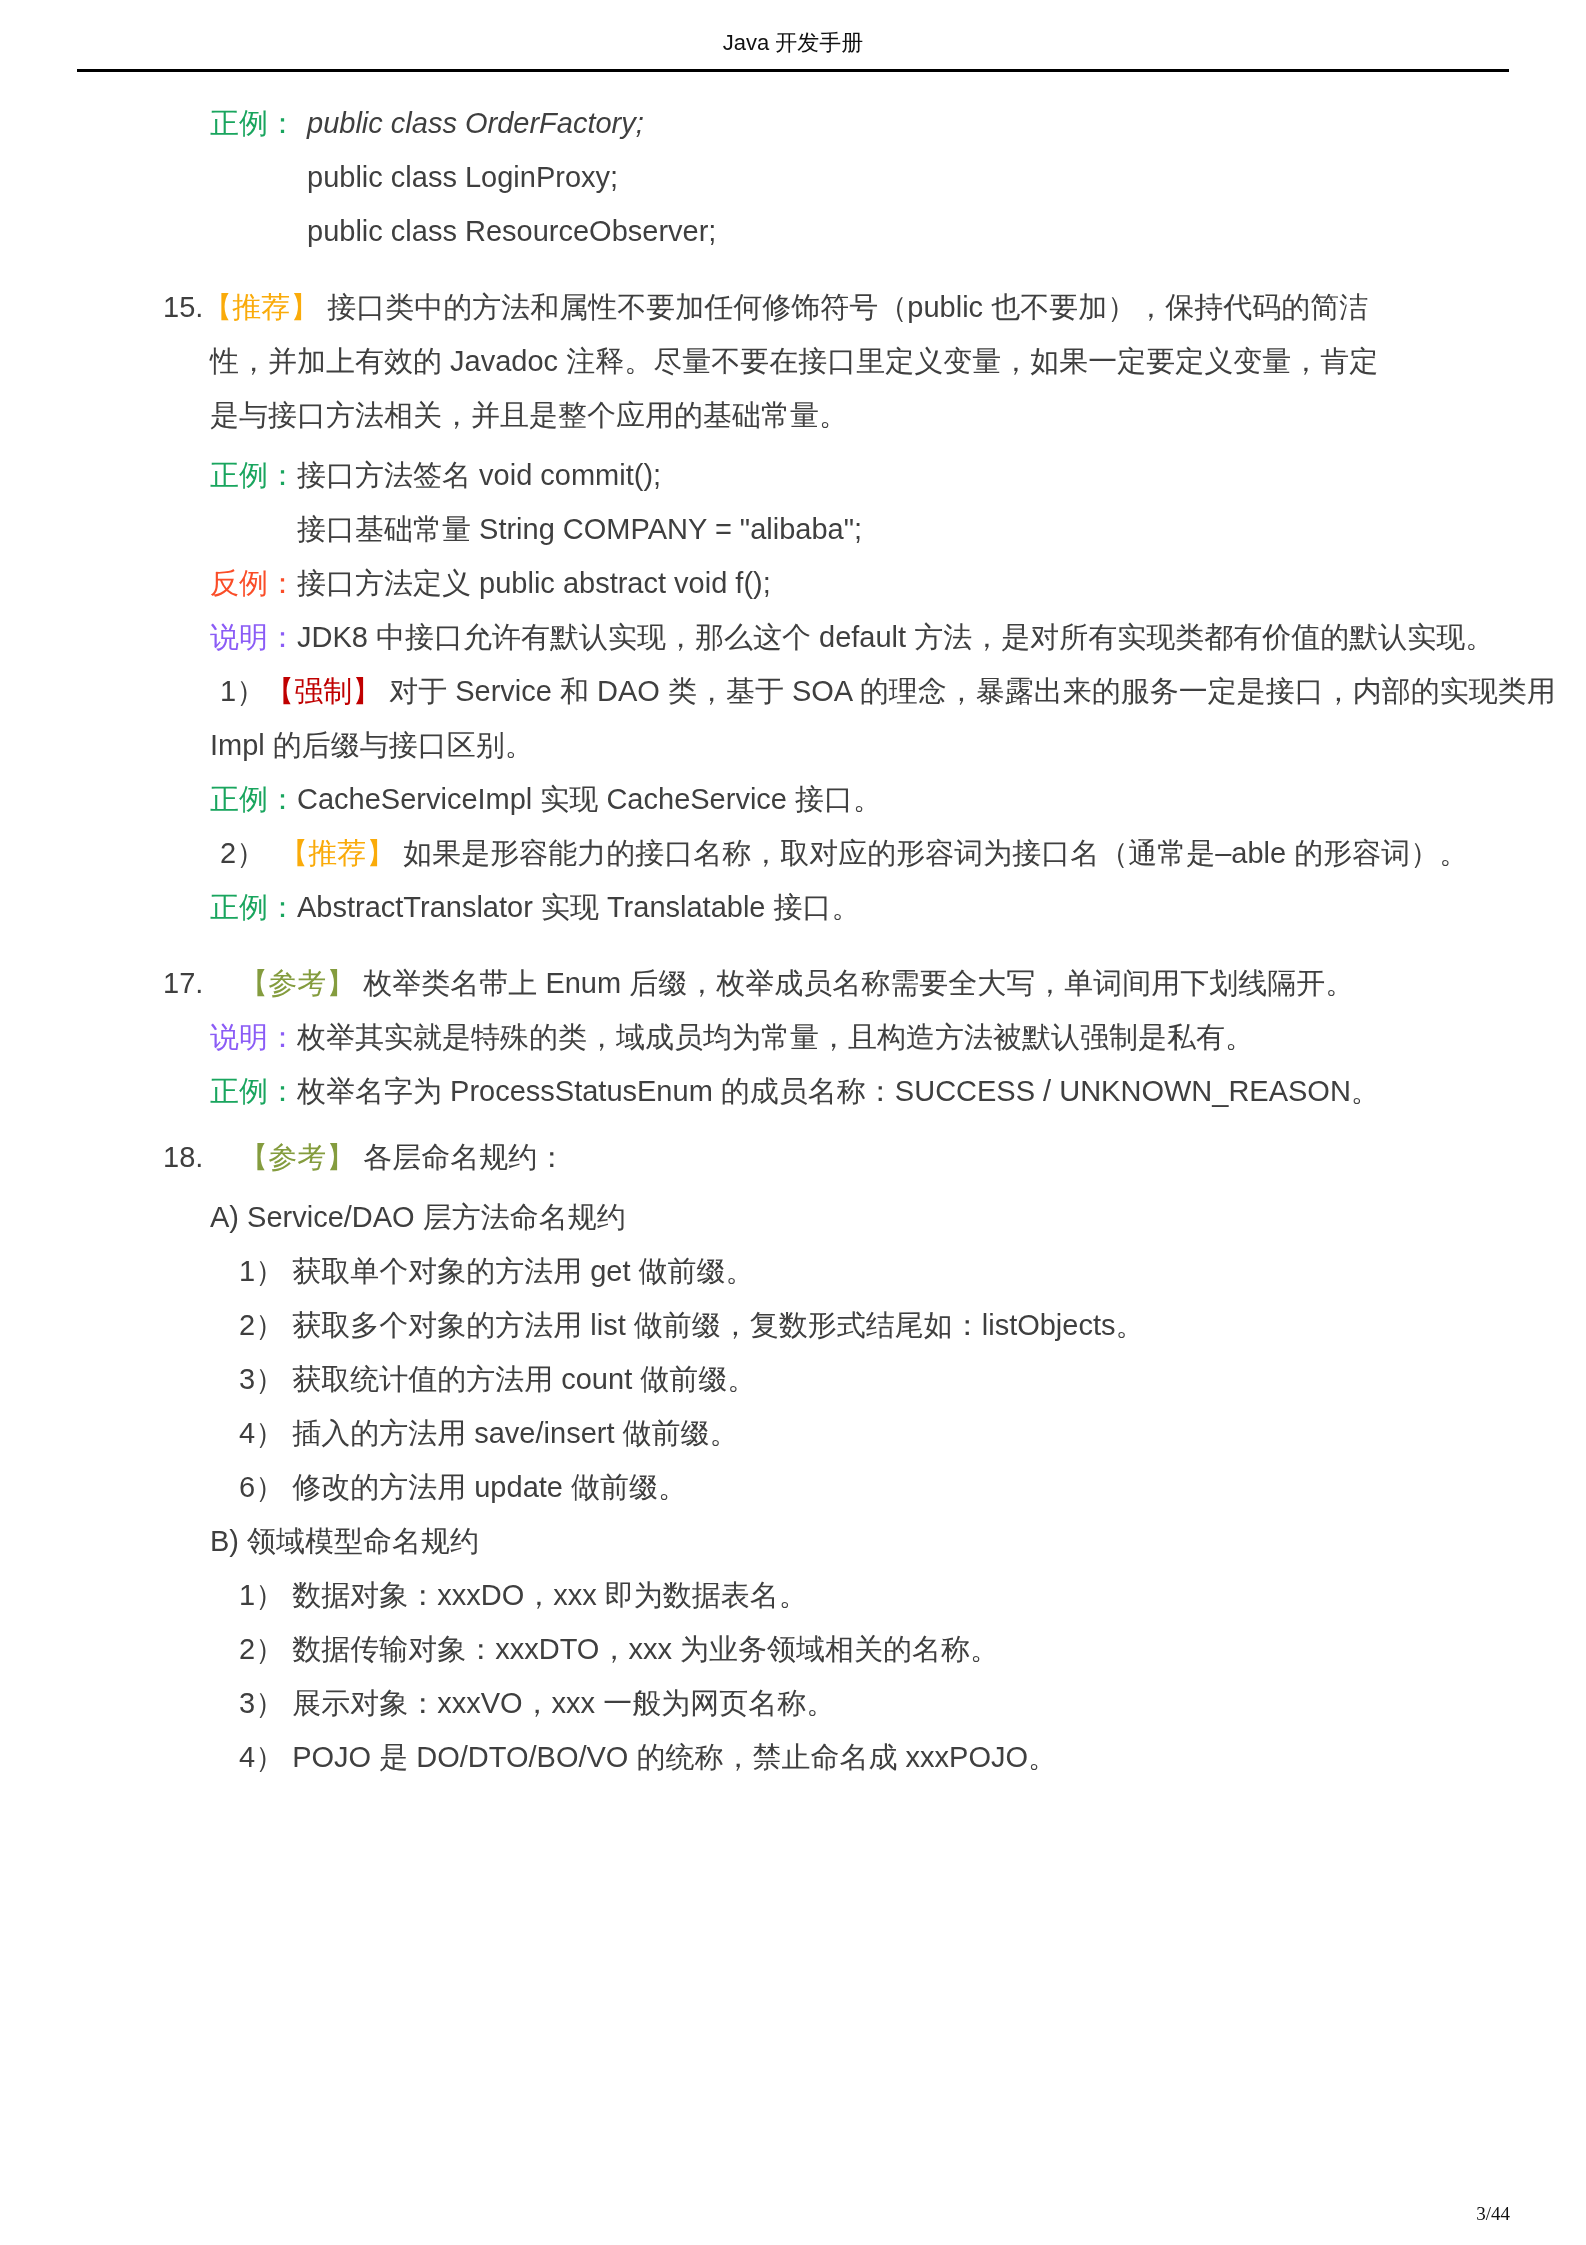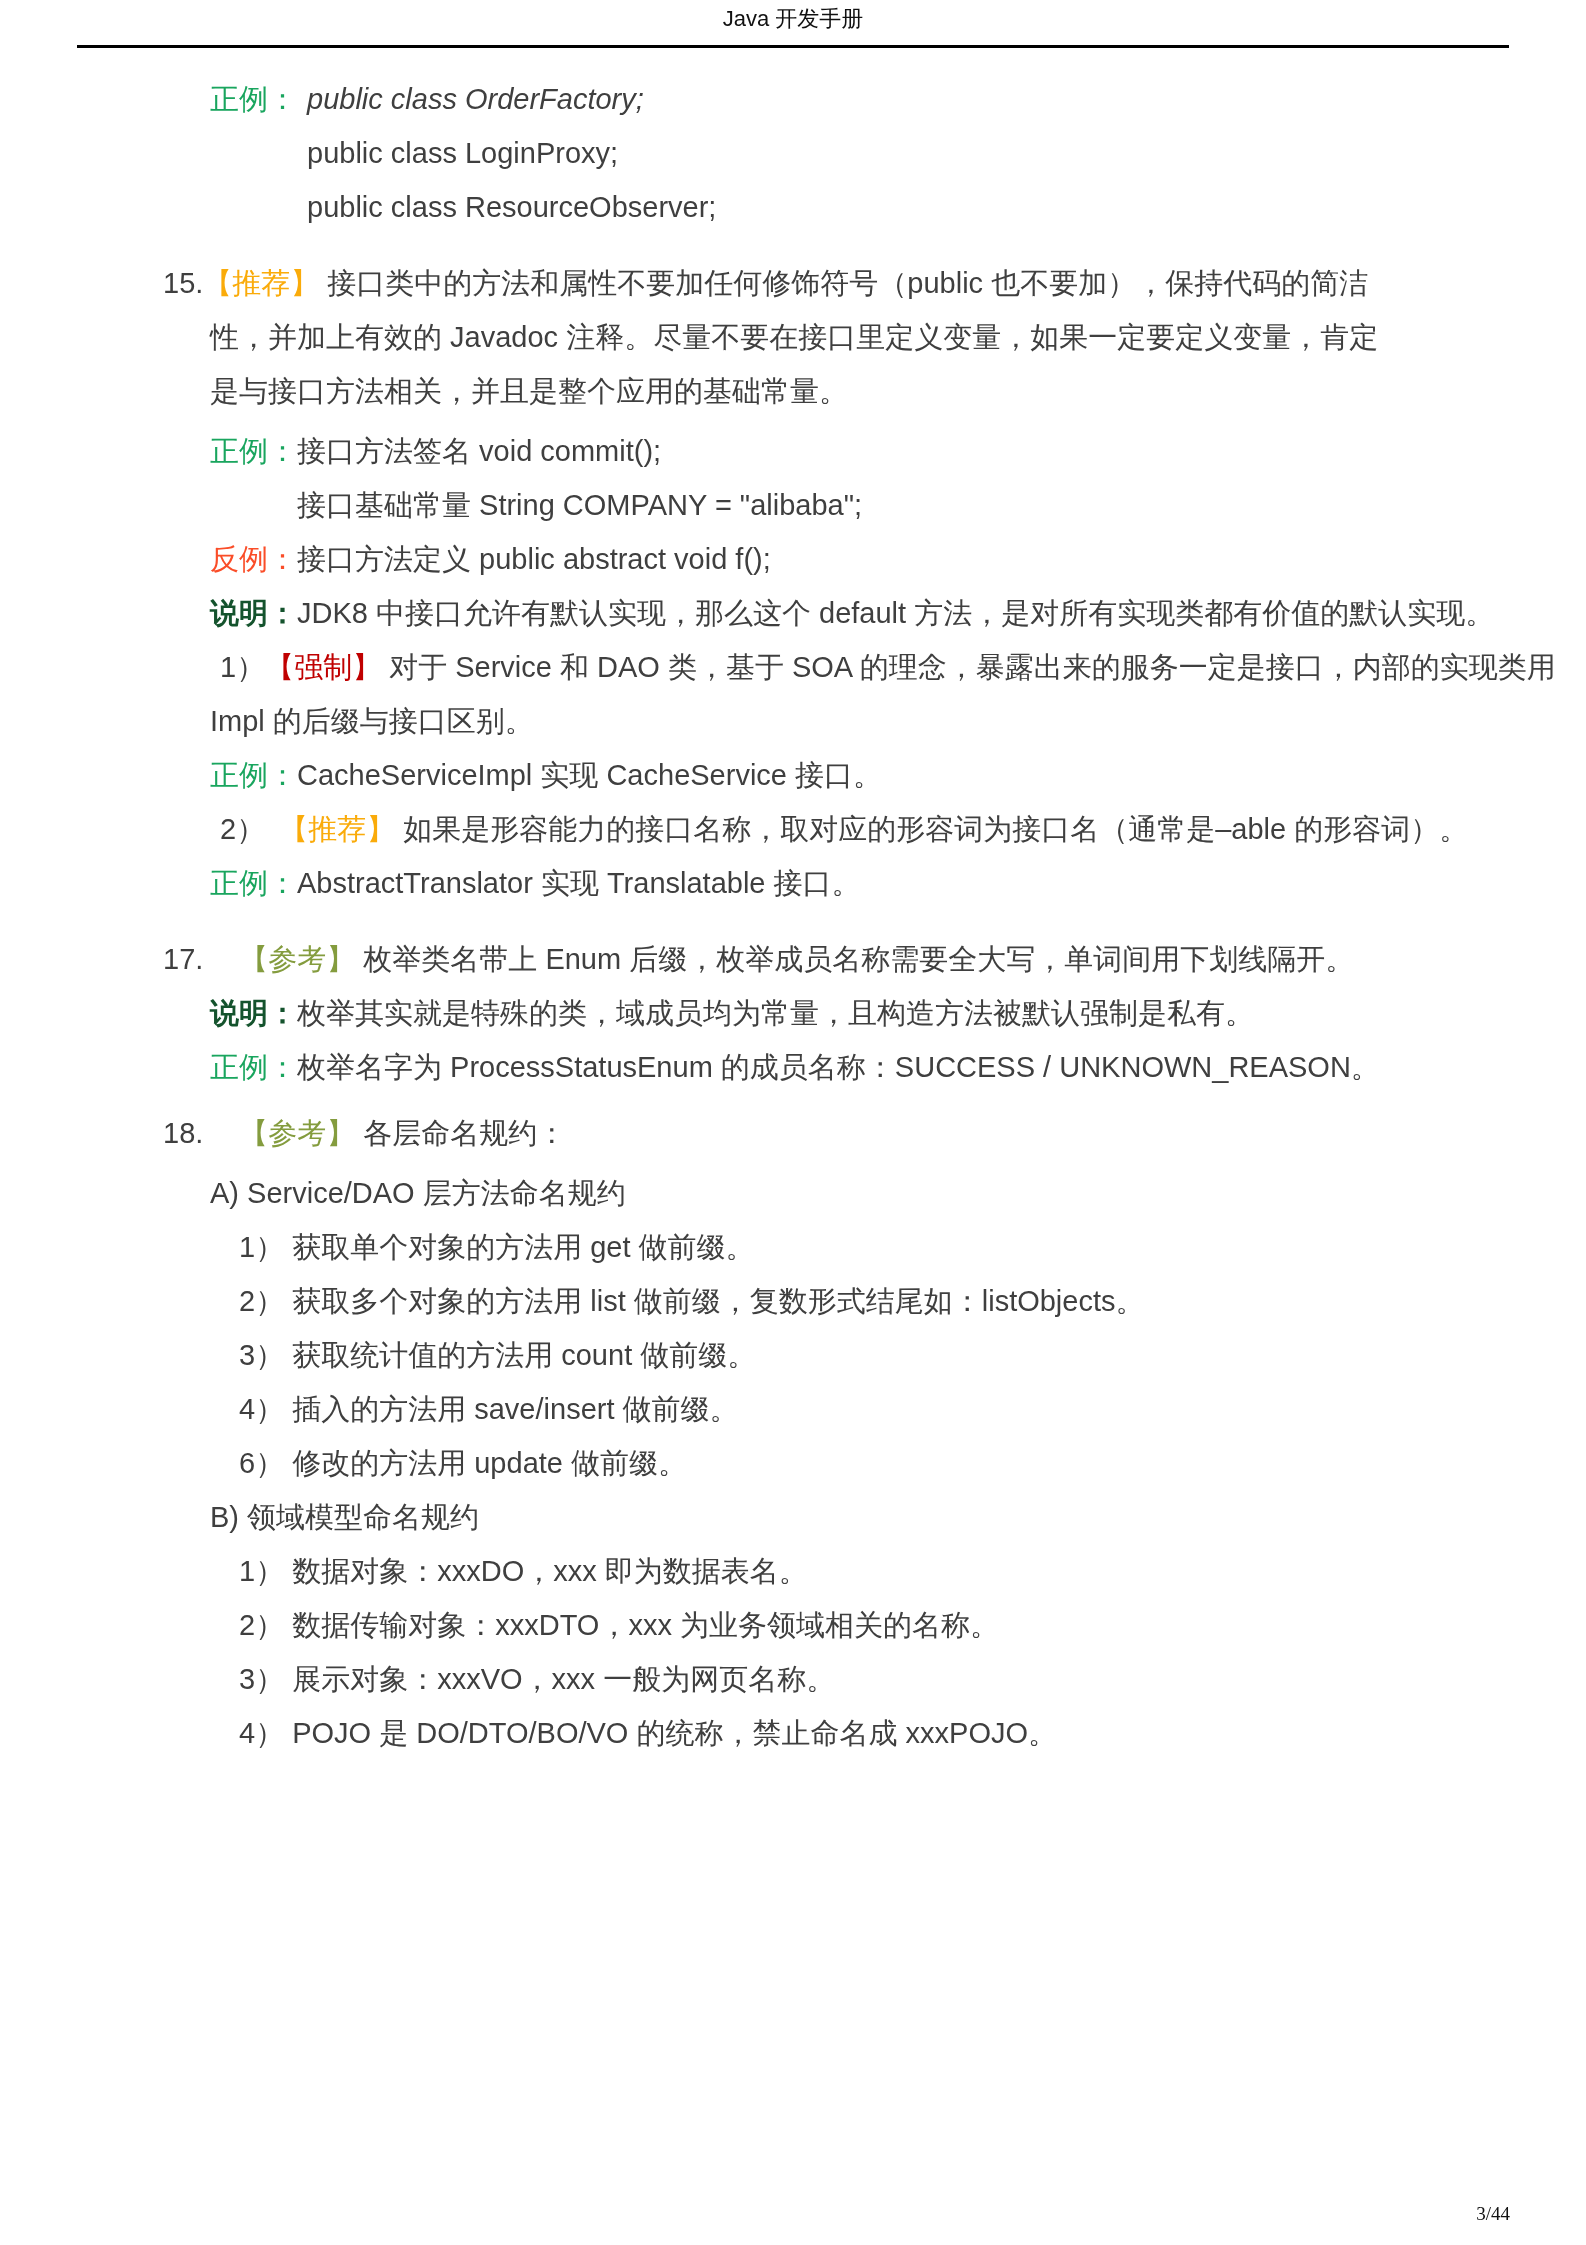--- a/index.html
+++ b/index.html
@@ -5,41 +5,41 @@
   html,body{margin:0;padding:0;background:#ffffff;}
   .page{
     position:relative;
     width:1586px;height:2245px;
     background:#ffffff;
     font-family:"Liberation Sans","DejaVu Sans",sans-serif;
     color:#3F3F3F;
     overflow:hidden;
   }
   .hdr-title{
-    text-align:center;
+    padding-top:24px;text-align:center;
     font-size:22px;line-height:38px;color:#111111;
   }
   .hdr-rule{height:0;border-top:3px solid #000000;margin:7px 77px 0 77px;}
   .content{padding-top:24px;}
   .line{height:54px;line-height:54px;font-size:29px;white-space:nowrap;}
   .ind-num{padding-left:163px;}
   .ind-label{padding-left:210px;}
   .ind-sub{padding-left:220px;}
   .ind-list{padding-left:239px;}
   .ind-code{padding-left:307px;}
   .ind-code2{padding-left:297px;}
   .mt-item{margin-top:22px;}
   .mt-mid{margin-top:12px;}
   .mt-sm{margin-top:6px;}
   .ml10{margin-left:10px;font-style:italic;}
   .tag{margin-right:8px;}
   .sp{margin-left:14px;}
   .c-green{color:#19A55E;}
   .c-orange{color:#FA4D28;}
-  .c-gold{color:#14532d;font-weight:bold;}
+  .c-gold{color:#8b5cf6;}
   .c-amber{color:#FAAB0A;}
   .c-red{color:#C00000;}
   .c-olive{color:#849C3E;margin-left:36px;}
   .footer{
     position:absolute;right:76px;bottom:20px;
     font-family:Liberation Serif, serif;
     font-size:19px;color:#111111;
   }
 </style>
 </head>

